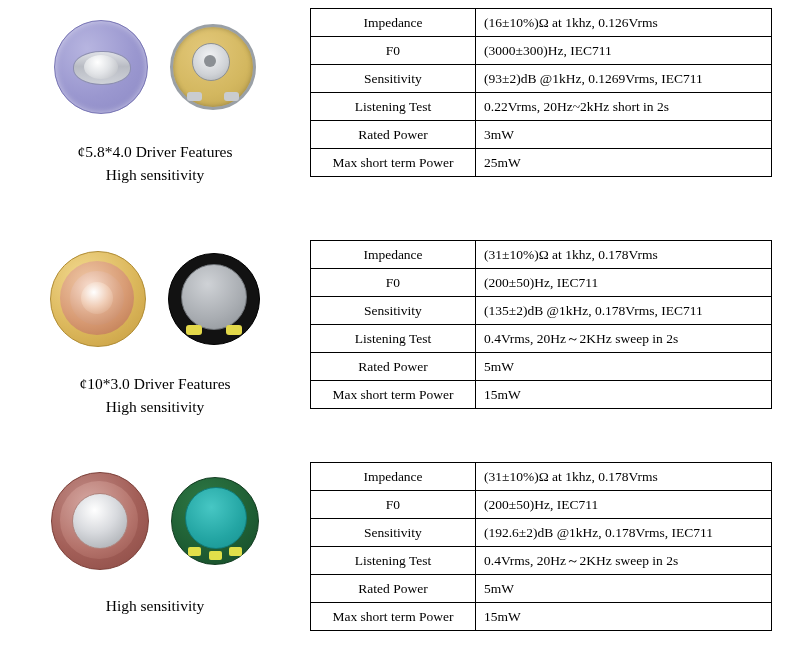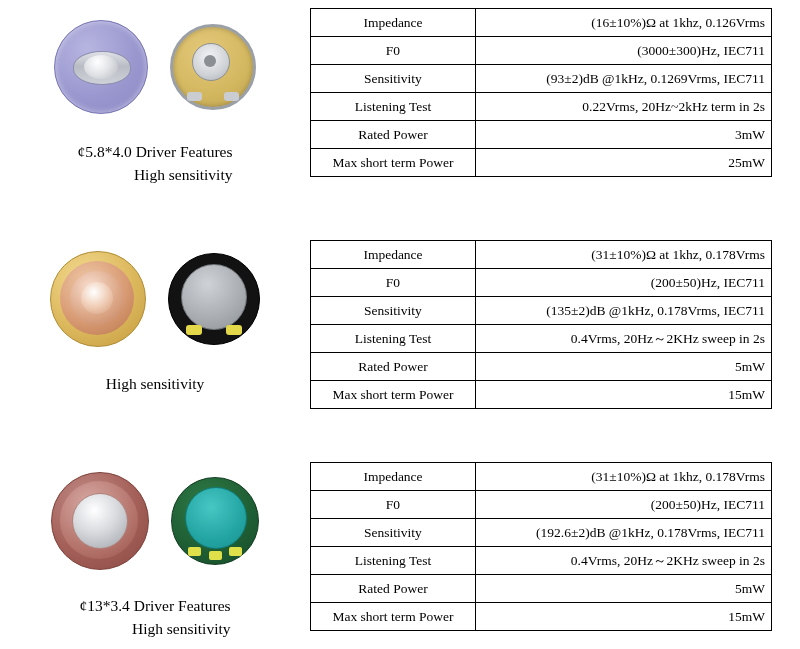--- a/index.html
+++ b/index.html
@@ -40,21 +40,21 @@
   .drivers {
     display: flex;
     flex-direction: row;
     align-items: center;
     justify-content: center;
     gap: 22px;
     height: 118px;
   }
   .caption {
     margin-top: 14px;
-    text-align: right;
+    text-align: center;
     font-size: 15.5px;
     line-height: 1.5;
     font-family: "Liberation Serif", serif;
   }
 
   
   .driver {
     position: relative;
     border-radius: 50%;
   }
@@ -214,21 +214,21 @@
     border: 1px solid #000000;
     height: 25px;
     padding: 1px 6px;
     vertical-align: middle;
   }
   table.spec td.k {
     width: 152px;
     text-align: center;
   }
   table.spec td.v {
-    text-align: right;
+    text-align: left;
     padding-left: 8px;
   }
 </style>
 </head>
 <body>
 
 <div class="page">
 
   <div class="section sec1">
     <div class="product-col">
@@ -259,21 +259,21 @@
           <tr>
             <td class="k">F0</td>
             <td class="v">(3000±300)Hz, IEC711</td>
           </tr>
           <tr>
             <td class="k">Sensitivity</td>
             <td class="v">(93±2)dB @1kHz, 0.1269Vrms, IEC711</td>
           </tr>
           <tr>
             <td class="k">Listening Test</td>
-            <td class="v">0.22Vrms, 20Hz~2kHz term in 2s</td>
+            <td class="v">0.22Vrms, 20Hz~2kHz short in 2s</td>
           </tr>
           <tr>
             <td class="k">Rated Power</td>
             <td class="v">3mW</td>
           </tr>
           <tr>
             <td class="k">Max short term Power</td>
             <td class="v">25mW</td>
           </tr>
         </tbody>
@@ -289,20 +289,21 @@
           <div class="c2"></div>
           <div class="c3"></div>
         </div>
         <div class="driver d2b">
           <div class="dome"></div>
           <div class="yL"></div>
           <div class="yR"></div>
         </div>
       </div>
       <div class="caption">
+        <div>¢10*3.0 Driver Features</div>
         <div>High sensitivity</div>
       </div>
     </div>
     <div class="table-col">
       <table class="spec">
         <tbody>
           <tr>
             <td class="k">Impedance</td>
             <td class="v">(31±10%)Ω at 1khz, 0.178Vrms</td>
           </tr>
@@ -339,21 +340,20 @@
           <div class="c2"></div>
         </div>
         <div class="driver d3b">
           <div class="dome"></div>
           <div class="yL"></div>
           <div class="yC"></div>
           <div class="yR"></div>
         </div>
       </div>
       <div class="caption">
-        <div>¢13*3.4 Driver Features</div>
         <div>High sensitivity</div>
       </div>
     </div>
     <div class="table-col">
       <table class="spec">
         <tbody>
           <tr>
             <td class="k">Impedance</td>
             <td class="v">(31±10%)Ω at 1khz, 0.178Vrms</td>
           </tr>

